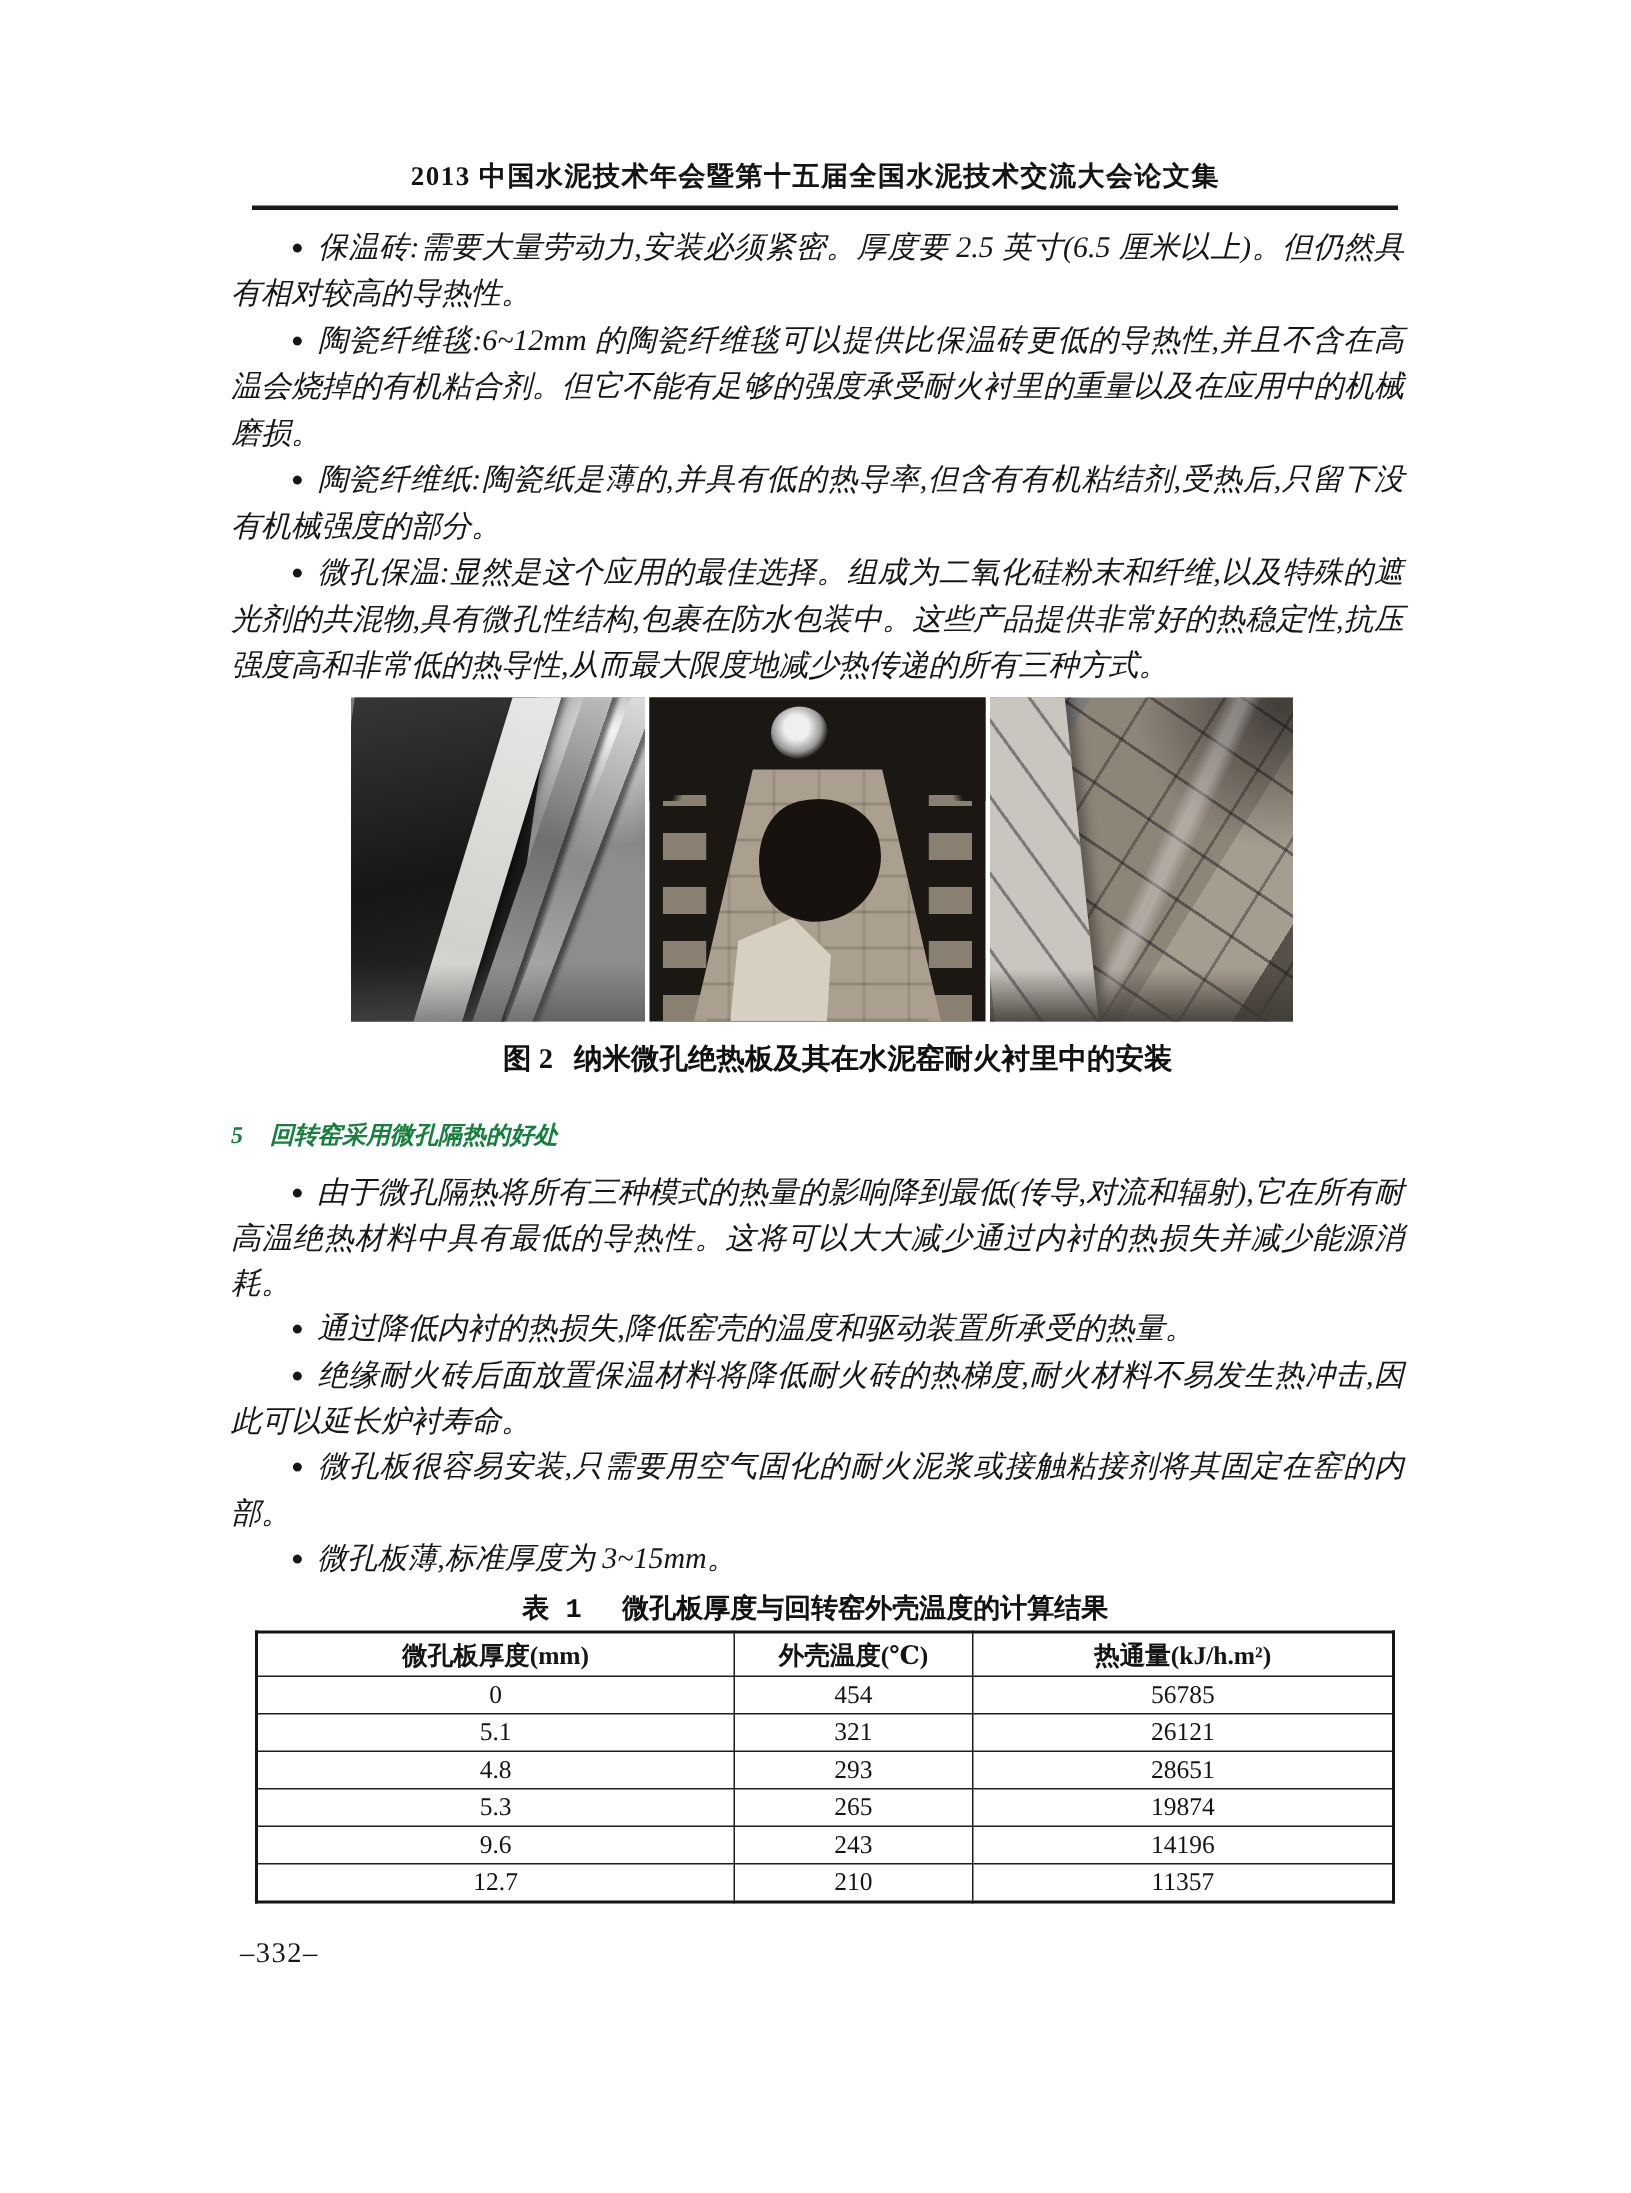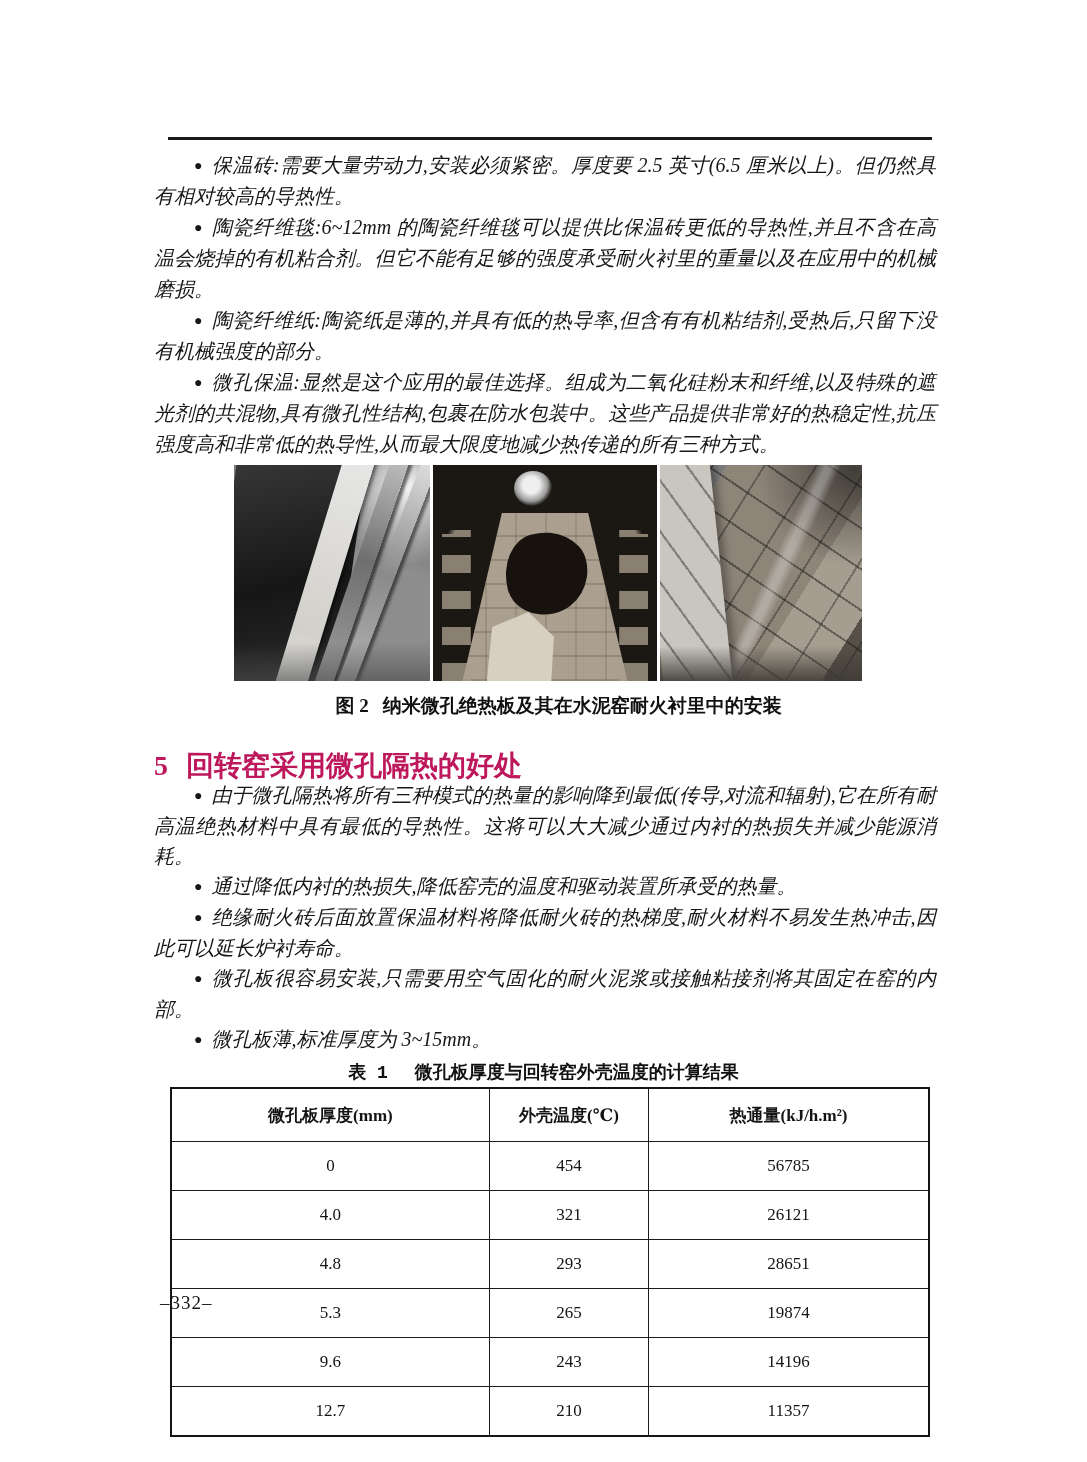--- a/index.html
+++ b/index.html
@@ -99,52 +99,53 @@
       background: linear-gradient(0deg, #3f3b35, rgba(63,59,53,0)); }
 
   .fig-caption {
     position: absolute; top: 693px; left: 0; width: 100%;
     text-align: center; font-size: 19px; font-weight: bold; color: #111; padding-left: 15px;
   }
   .fig-caption .tag { margin-right: 14px; }
 
   .section-heading {
     position: absolute; top: 747px; left: 154px;
-    font-size: 28px; font-weight: bold; color: #be185d;
+    font-size: 16px; font-weight: bold; color: #15803d; font-style: italic;
   }
   .section-heading .num { margin-right: 18px; }
 
   
   .table-title {
     position: absolute; top: 1060px; left: 0; width: 100%;
     text-align: center; font-size: 18px; font-weight: bold; color: #111;
   }
   .table-title .tag { margin-right: 27px; font-family: Liberation Mono, monospace; }
   table.data {
     position: absolute; top: 1087px; left: 170px; width: 760px;
     border-collapse: collapse; border: 2.5px solid #151515;
     font-size: 17px; color: #141414;
   }
   table.data th, table.data td {
-    border: 1.5px solid #1c1c1c; text-align: center; padding: 12px; margin-top: 42px;
+    border: 1.5px solid #1c1c1c; text-align: center; padding: 0; margin-top: 42px;
   }
   table.data th { height: 28px; font-weight: 600; }
   table.data td { height: 24px; font-weight: 400; }
   .col-thk { width: 42%; } .col-tmp { width: 21%; } .col-flx { width: 37%; }
 
   .page-number {
     position: absolute; top: 1292px; left: 160px;
     font-size: 19px; color: #161616; letter-spacing: 1px;
   }
 </style>
 </head>
 <body>
 
 <div class="page">
 
+  <div class="header-title">2013 中国水泥技术年会暨第十五届全国水泥技术交流大会论文集</div>
   <div class="header-rule"></div>
 
   <div class="textblock intro">
     <p class="para"><span class="bullet">●</span><span>保温砖:需要大量劳动力,安装必须紧密。厚度要 2.5 英寸(6.5 厘米以上)。但仍然具有相对较高的导热性。</span></p>
     <p class="para"><span class="bullet">●</span><span>陶瓷纤维毯:6~12mm 的陶瓷纤维毯可以提供比保温砖更低的导热性,并且不含在高温会烧掉的有机粘合剂。但它不能有足够的强度承受耐火衬里的重量以及在应用中的机械磨损。</span></p>
     <p class="para"><span class="bullet">●</span><span>陶瓷纤维纸:陶瓷纸是薄的,并具有低的热导率,但含有有机粘结剂,受热后,只留下没有机械强度的部分。</span></p>
     <p class="para"><span class="bullet">●</span><span>微孔保温:显然是这个应用的最佳选择。组成为二氧化硅粉末和纤维,以及特殊的遮光剂的共混物,具有微孔性结构,包裹在防水包装中。这些产品提供非常好的热稳定性,抗压强度高和非常低的热导性,从而最大限度地减少热传递的所有三种方式。</span></p>
   </div>
 
   <div class="figure">
@@ -203,21 +204,21 @@
         <th>热通量(kJ/h.m²)</th>
       </tr>
     </thead>
     <tbody>
       <tr>
         <td>0</td>
         <td>454</td>
         <td>56785</td>
       </tr>
       <tr>
-        <td>4.0</td>
+        <td>5.1</td>
         <td>321</td>
         <td>26121</td>
       </tr>
       <tr>
         <td>4.8</td>
         <td>293</td>
         <td>28651</td>
       </tr>
       <tr>
         <td>5.3</td>

